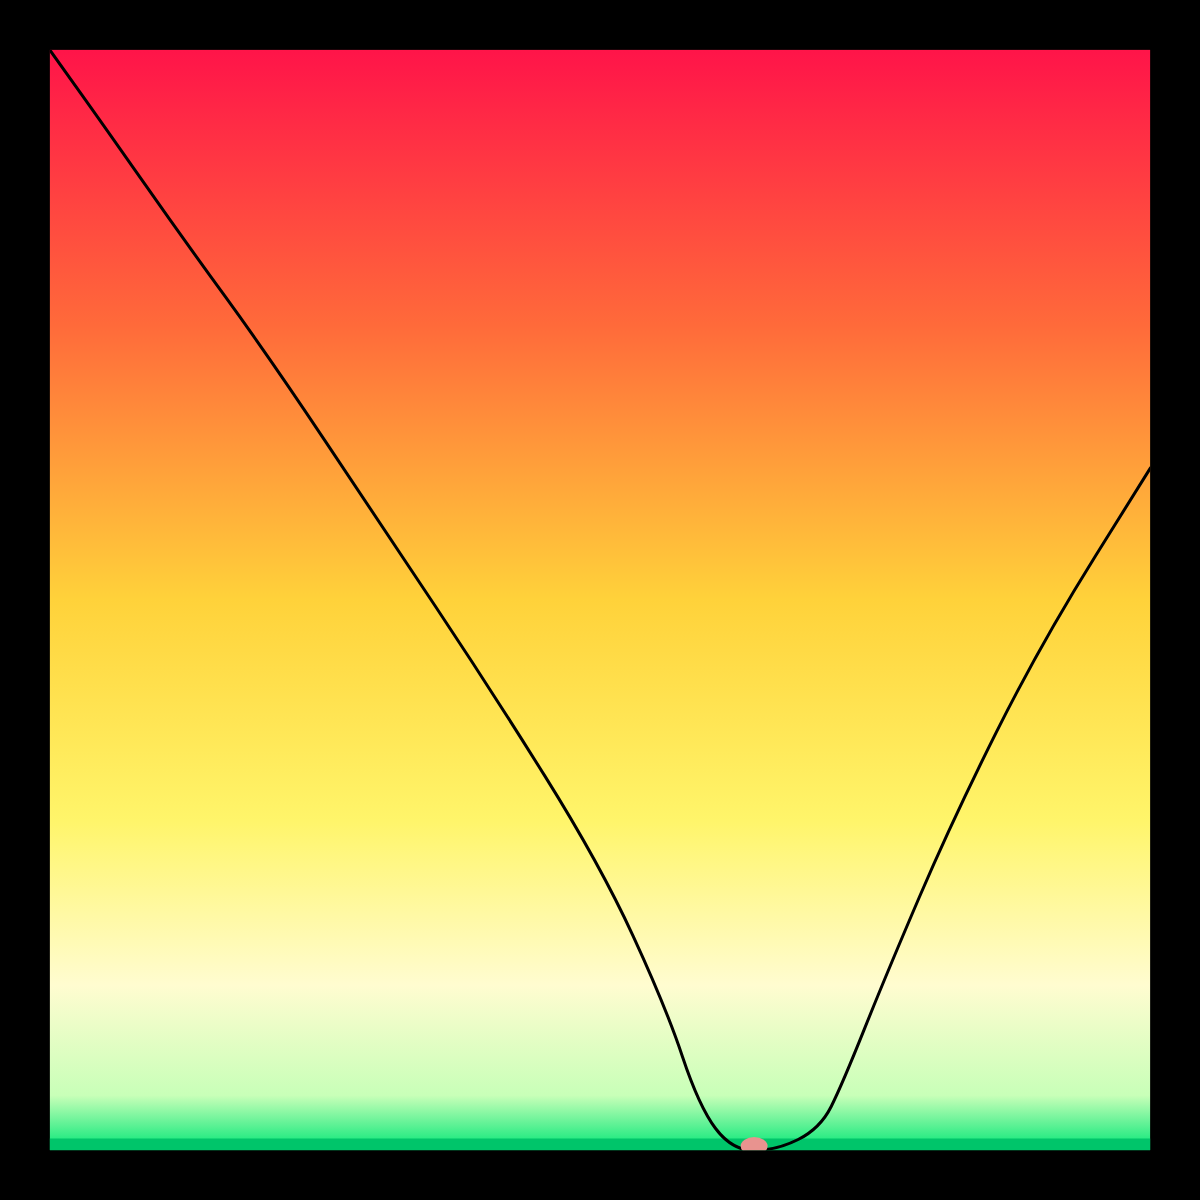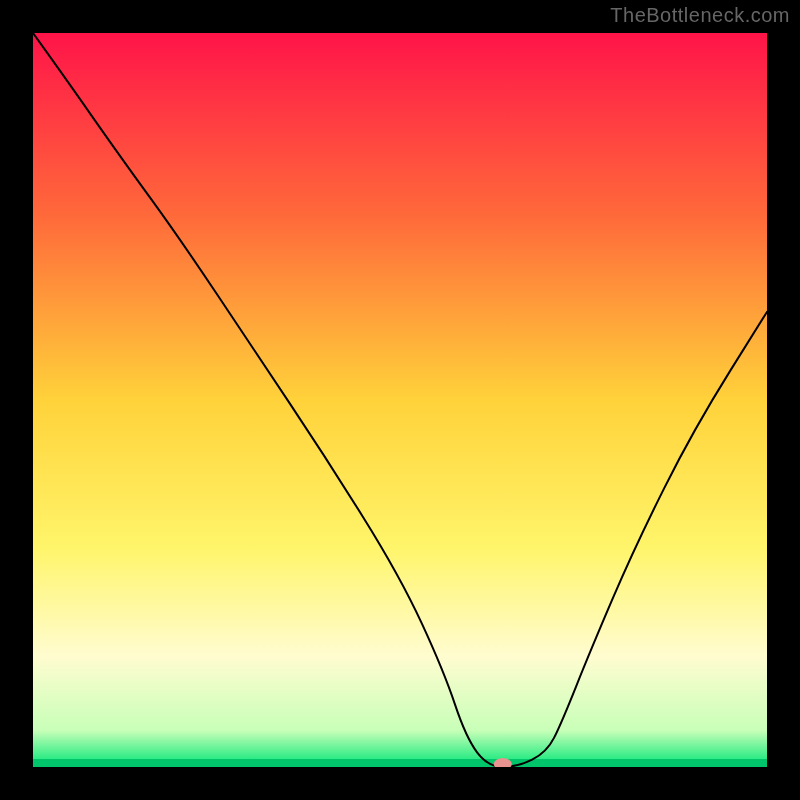--- a/index.html
+++ b/index.html
@@ -35,21 +35,20 @@
     overflow: hidden;
   }
   .plot-area svg {
     display: block;
   }
 </style>
 </head>
 <body>
 
 <div class="frame">
-  <div class="watermark">TheBottleneck.com</div>
   <div class="plot-area">
     <svg id="chart-svg" width="734" height="734" viewBox="0 0 734 734">
         <defs>
           <linearGradient id="bg-grad" x1="0" y1="0" x2="0" y2="1">
             <stop offset="0%" stop-color="#ff1449"></stop>
             <stop offset="25%" stop-color="#ff6a3a"></stop>
             <stop offset="50%" stop-color="#ffd23a"></stop>
             <stop offset="70%" stop-color="#fff56a"></stop>
             <stop offset="85%" stop-color="#fffcd0"></stop>
             <stop offset="95%" stop-color="#c8ffb8"></stop>

